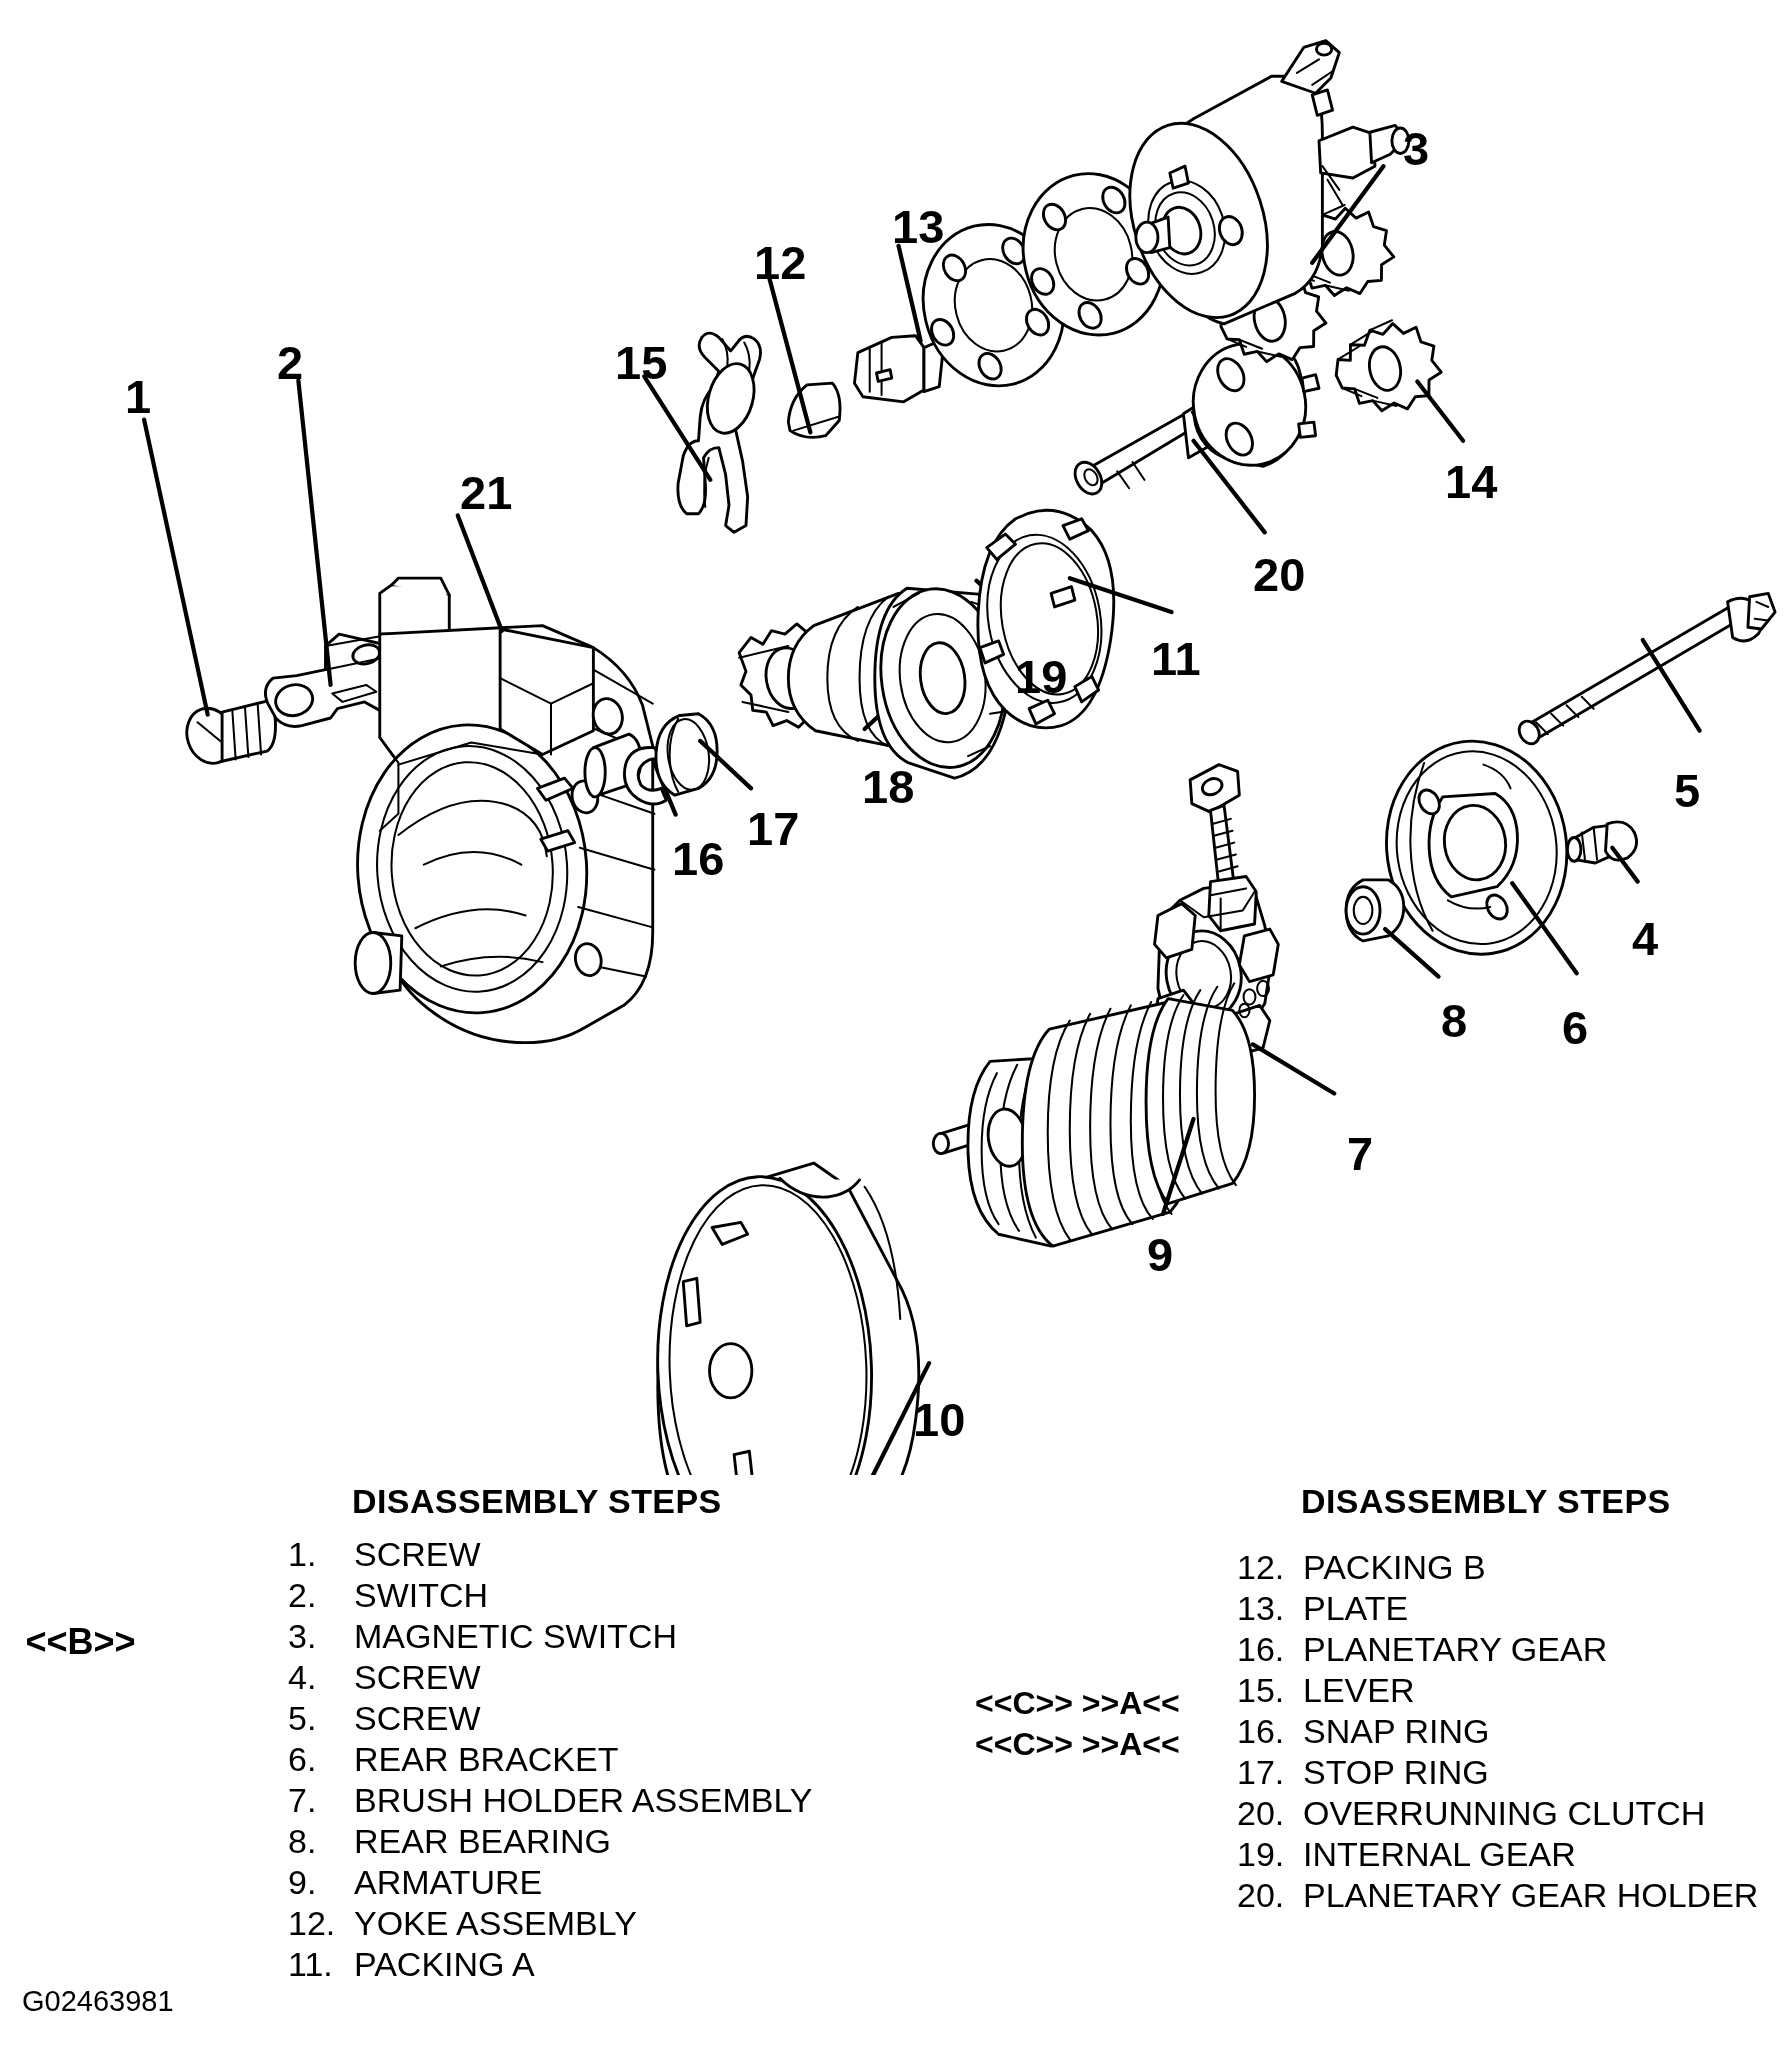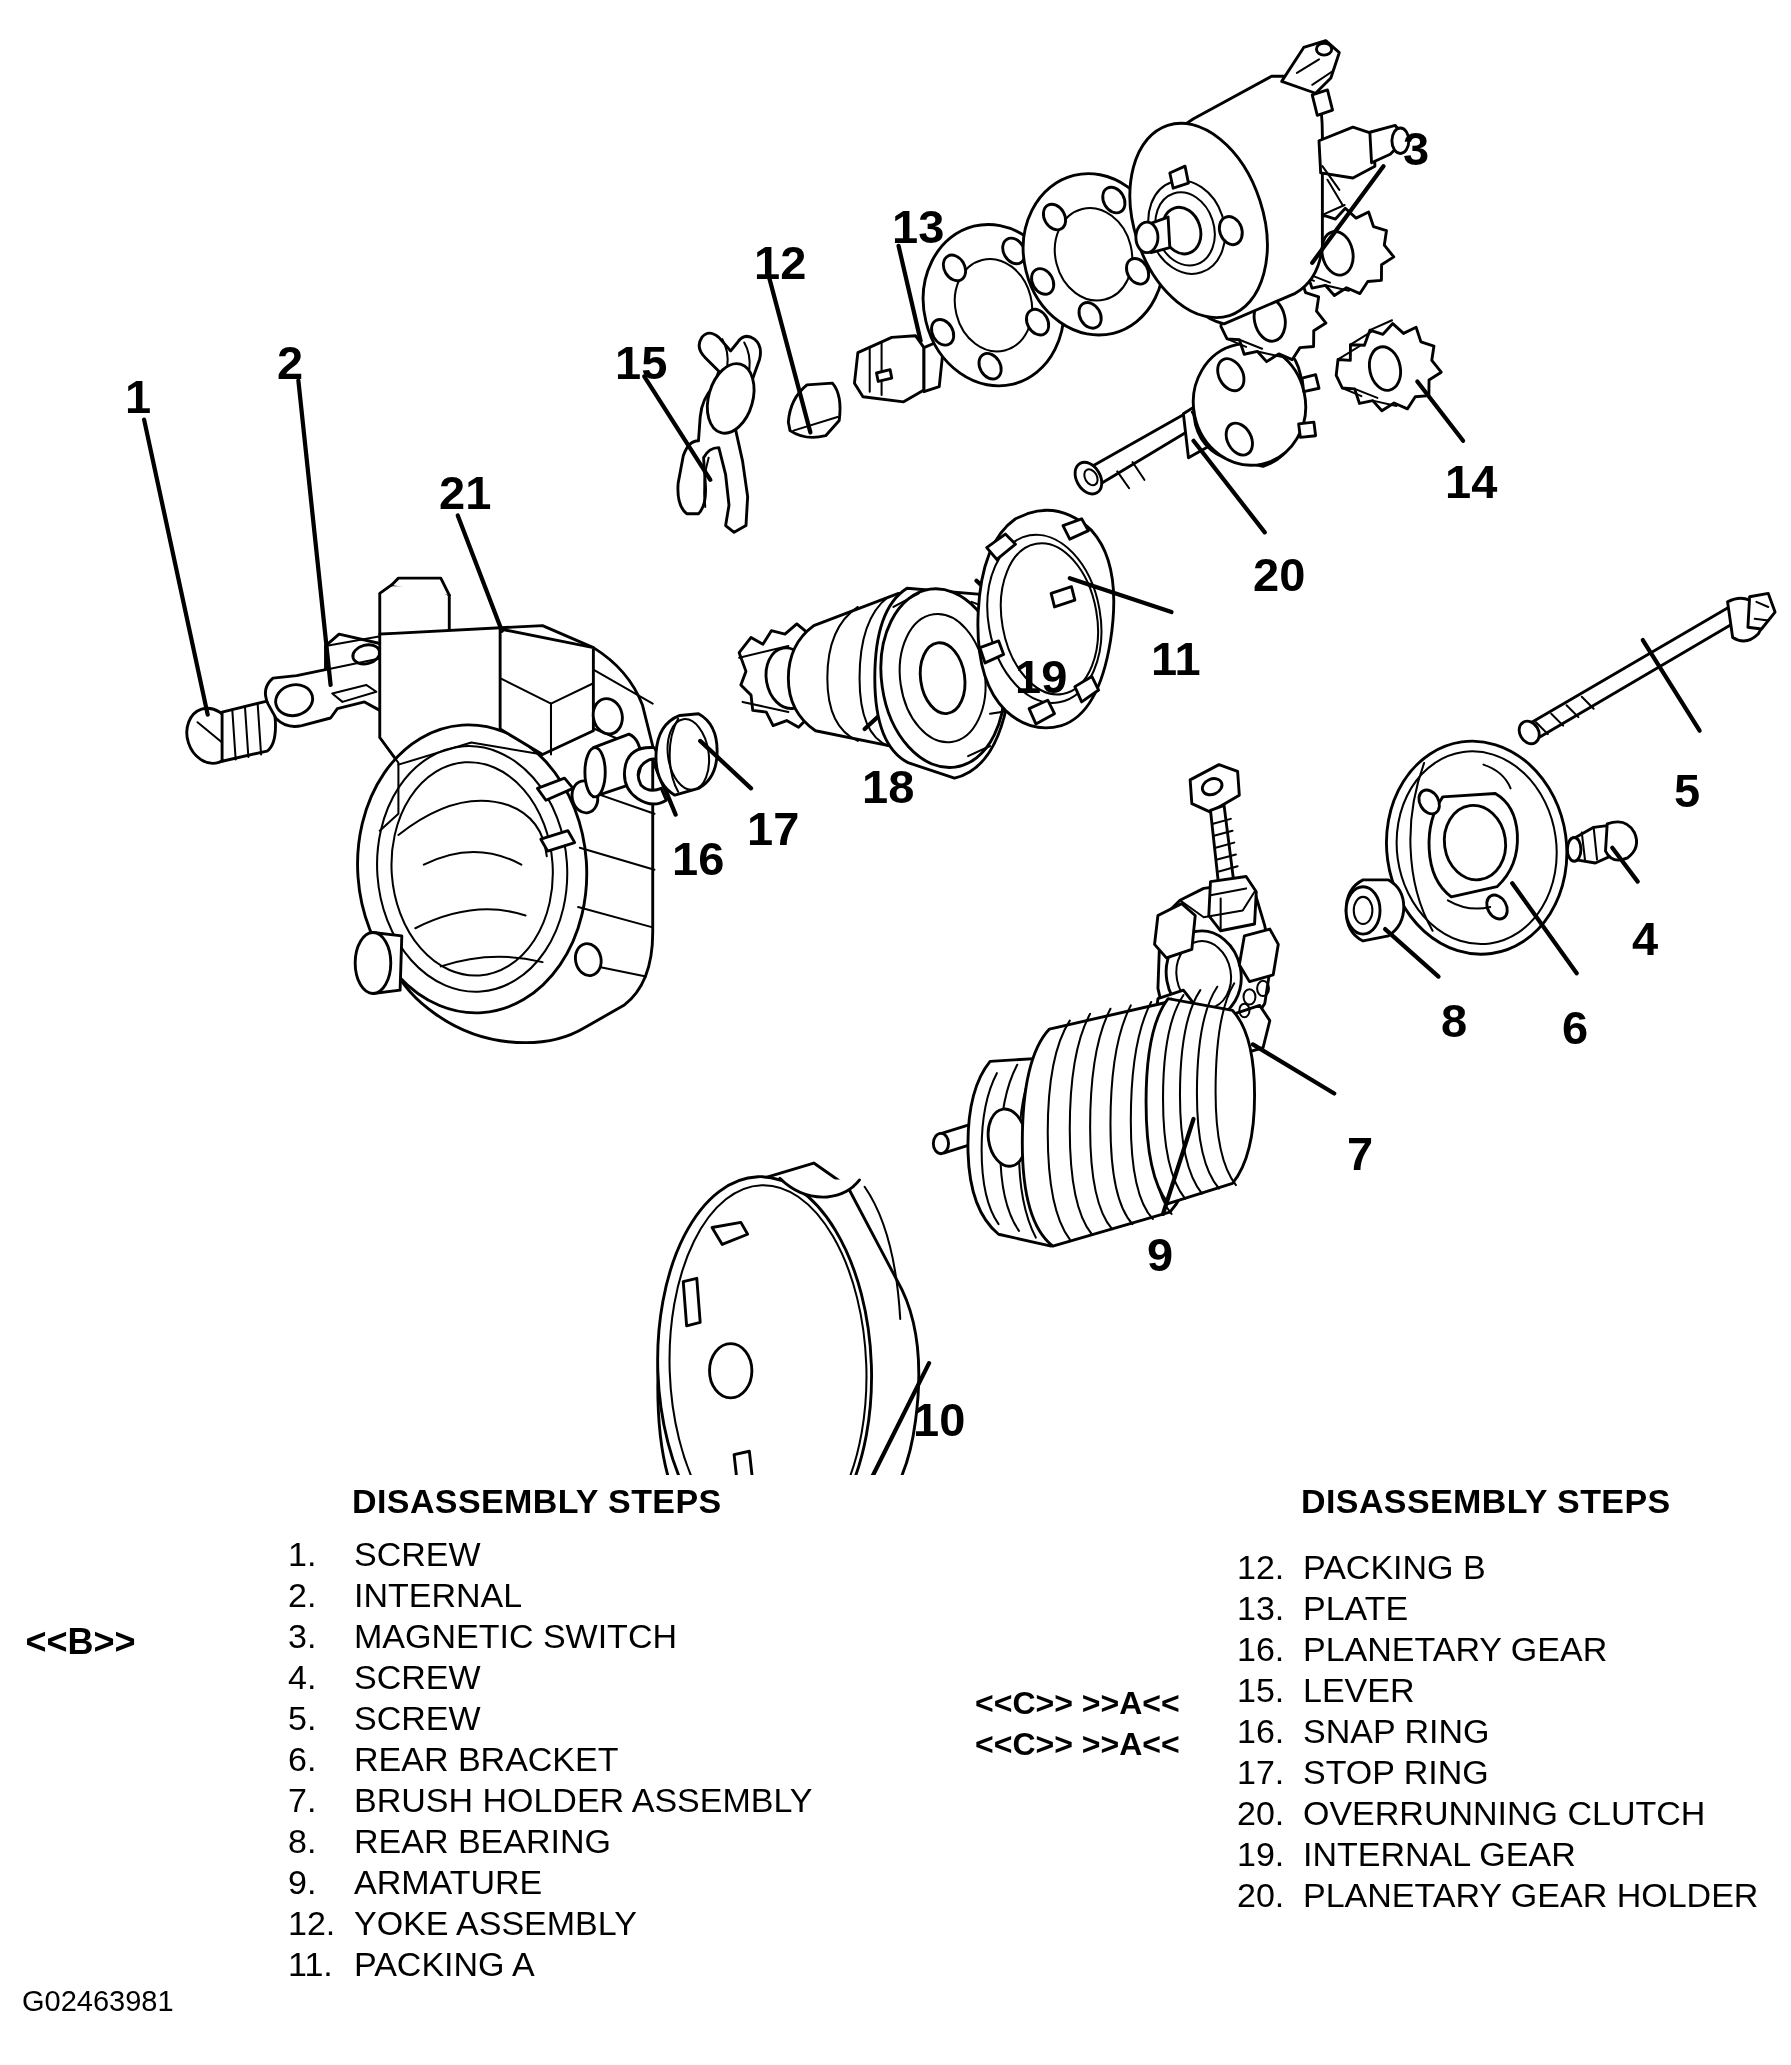--- a/index.html
+++ b/index.html
@@ -488,34 +488,34 @@
   <div class="callout" style="left:1151px; top:635px;">11</div>
   <div class="callout" style="left:754px;  top:239px;">12</div>
   <div class="callout" style="left:892px; top:203px;">13</div>
   <div class="callout" style="left:1445px; top:458px;">14</div>
   <div class="callout" style="left:615px;  top:339px;">15</div>
   <div class="callout" style="left:672px;  top:835px;">16</div>
   <div class="callout" style="left:747px;  top:805px;">17</div>
   <div class="callout" style="left:862px; top:763px;">18</div>
   <div class="callout" style="left:1015px; top:653px;">19</div>
   <div class="callout" style="left:1253px; top:551px;">20</div>
-  <div class="callout" style="left:439px;  top:469px;">21</div>
+  <div class="callout" style="left:460px;  top:469px;">21</div>
 
   <div class="marker-b" style="left:25.4px; top:1621px;">&lt;&lt;B&gt;&gt;</div>
 
   <div class="steps-block" style="left:288px; top:1482px;">
     <div class="steps-title" style="margin-left:64px;">DISASSEMBLY STEPS</div>
     <ul class="steps-list" style="margin-top:13.6px;">
       <li class="step-row">
         <span class="step-num">1.</span>
         <span class="step-label">SCREW</span>
       </li>
       <li class="step-row">
         <span class="step-num">2.</span>
-        <span class="step-label">INTERNAL</span>
+        <span class="step-label">SWITCH</span>
       </li>
       <li class="step-row">
         <span class="step-num">3.</span>
         <span class="step-label">MAGNETIC SWITCH</span>
       </li>
       <li class="step-row">
         <span class="step-num">4.</span>
         <span class="step-label">SCREW</span>
       </li>
       <li class="step-row">

